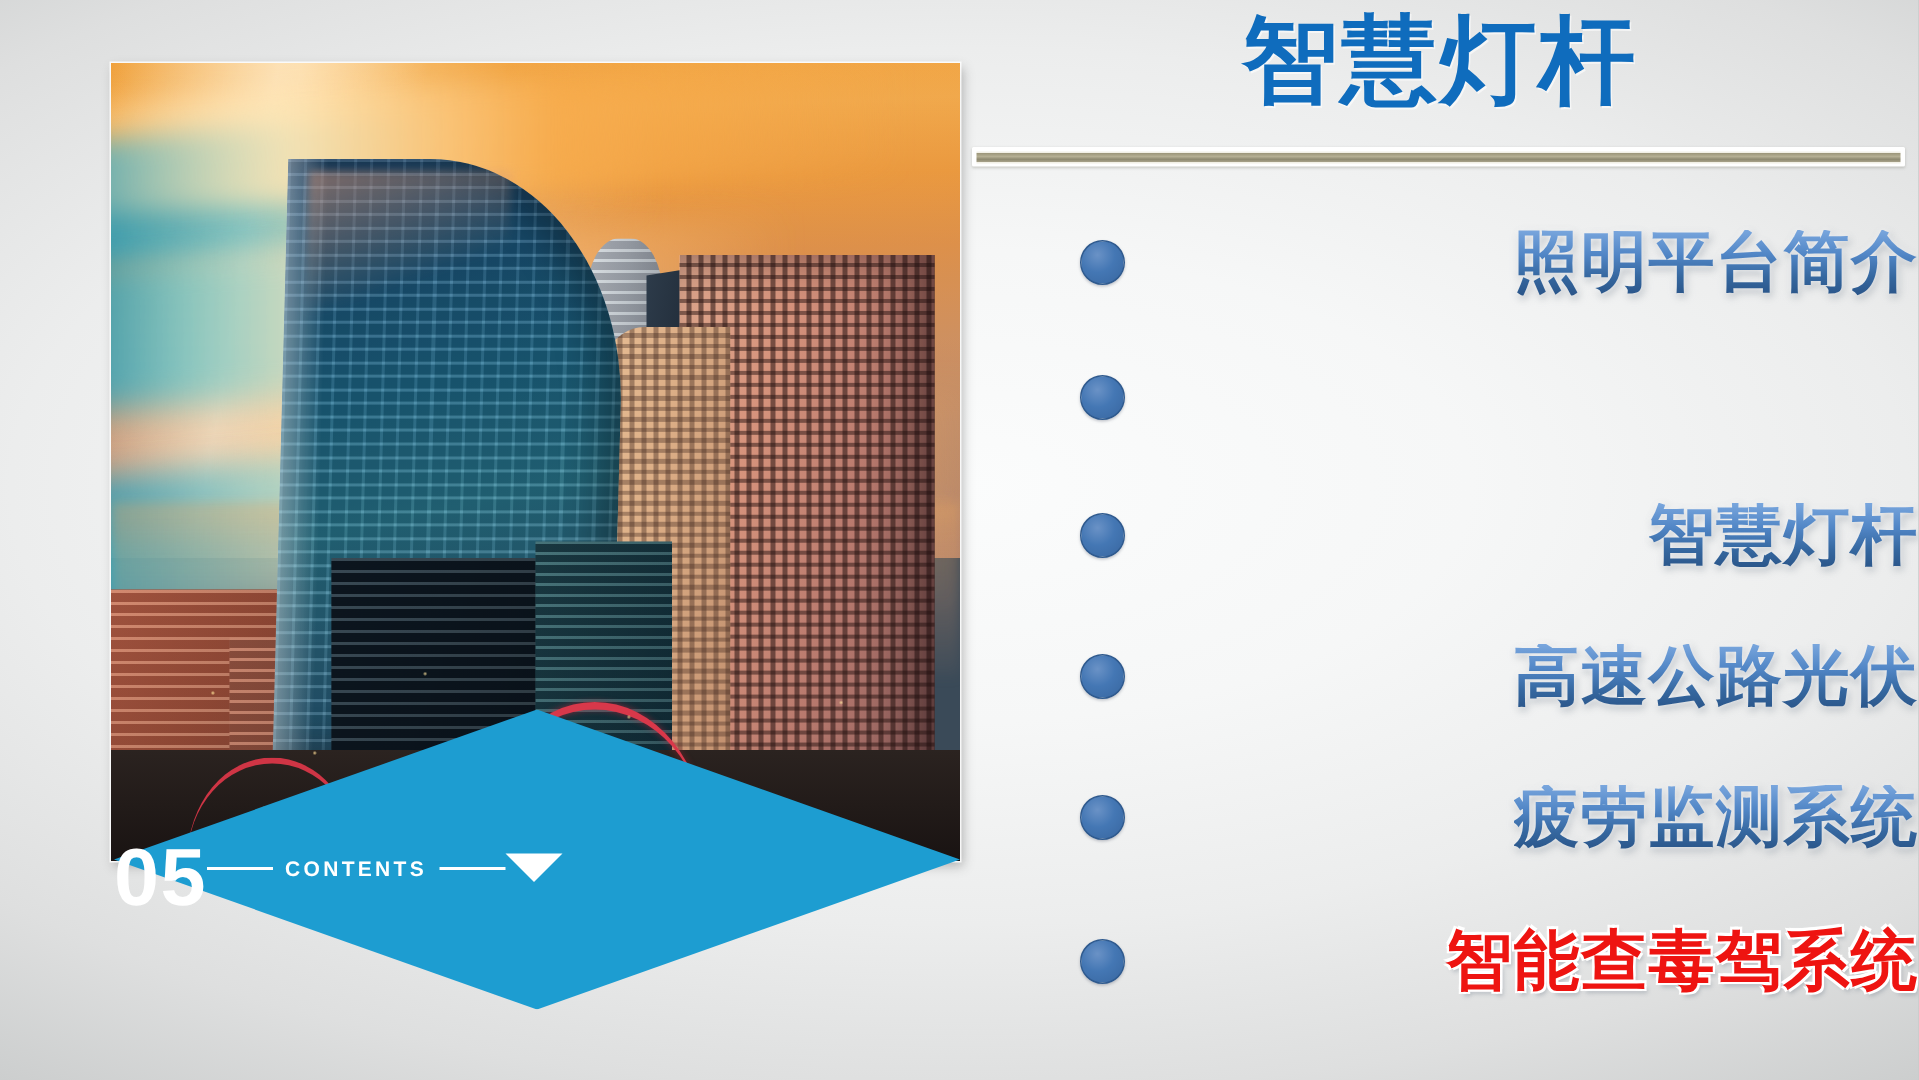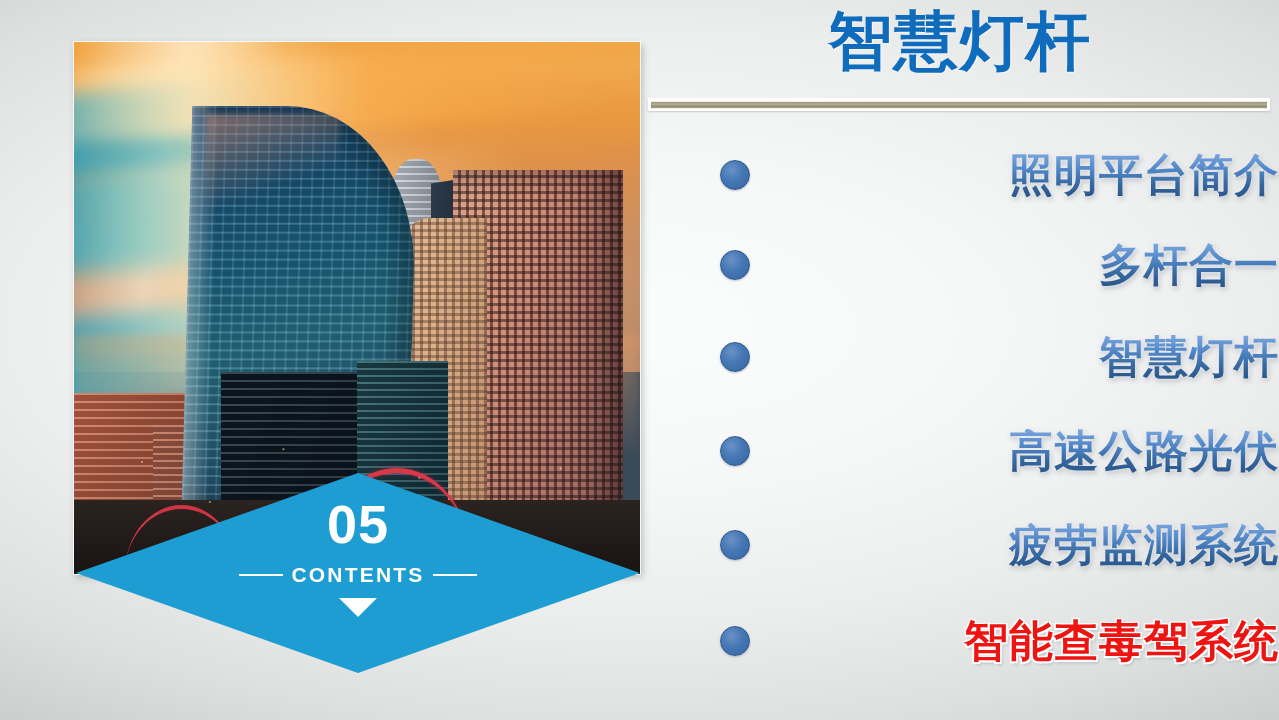--- a/index.html
+++ b/index.html
@@ -190,34 +190,34 @@
 
   
   .rhombus{
     position:absolute;left:76px;top:473px;width:564px;height:200px;
     background:#1d9dd1;
     clip-path:polygon(50% 0%, 100% 50%, 50% 100%, 0% 50%);
     pointer-events:none;
   }
   .badge-text{
     position:absolute;left:76px;top:473px;width:564px;height:200px;
-    display:flex;flex-direction:column;align-items:center;justify-content:flex-start;
+    display:flex;flex-direction:row;align-items:center;justify-content:flex-start;
     color:#ffffff;
   }
   .badge-num{
     margin-top:24px;
     font-size:54px;font-weight:700;letter-spacing:1px;line-height:1;
     font-family:"Liberation Sans","DejaVu Sans",sans-serif;
   }
   .badge-sub-row{
     display:flex;align-items:center;gap:8px;margin-top:12px;
   }
   .badge-rule{width:44px;height:2px;background:#fff;display:block;}
   .badge-sub{
-    font-size:21px;font-weight:700;letter-spacing:2.2px;text-align:center;
+    font-size:14px;font-weight:700;letter-spacing:2.2px;text-align:center;
   }
   .badge-caret{
     margin-top:11px;width:0;height:0;
     border-left:19px solid transparent;border-right:19px solid transparent;
     border-top:19px solid #fff;
   }
 
   
   .title{
     position:absolute;left:648px;top:6px;width:624px;
@@ -327,21 +327,20 @@
 
   <div class="list">
 
     <div class="item i0">
       <span class="dot"></span>
       <span class="label blue">照明平台简介</span>
     </div>
 
     <div class="item i1">
       <span class="dot"></span>
-      <span class="label blue">多杆合一</span>
     </div>
 
     <div class="item i3">
       <span class="dot"></span>
       <span class="label blue">高速公路光伏</span>
     </div>
 
     <div class="item i2">
       <span class="dot"></span>
       <span class="label blue">智慧灯杆</span>

